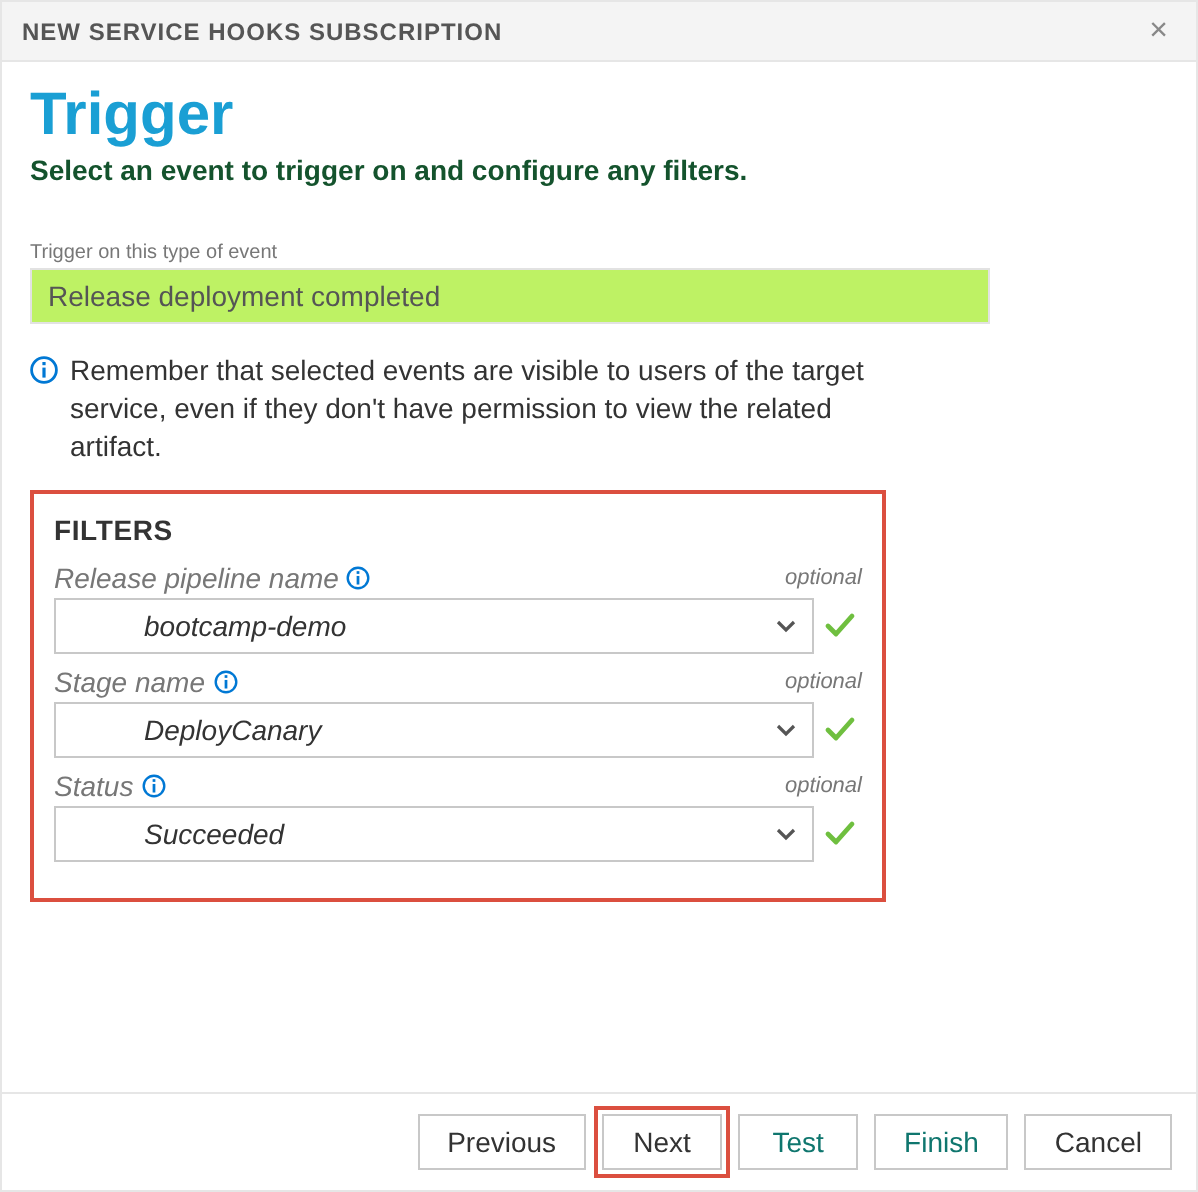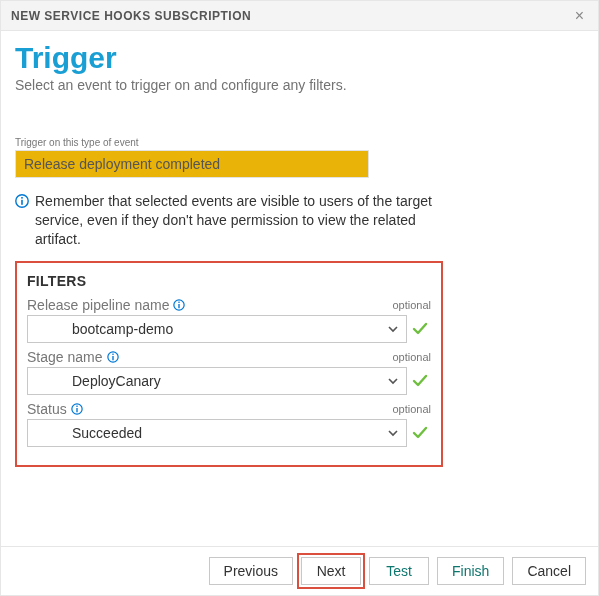--- a/index.html
+++ b/index.html
@@ -36,47 +36,47 @@
     cursor: pointer;
     padding:0 4px;
   }
   .content { padding: 6px 14px 0 14px; }
   h1.trigger-heading {
     color: #1a9fd4;
     font-weight: 700;
     font-size: 30px;
     margin: 4px 0 2px 0;
   }
-  .subtitle { color:#737373; margin-bottom: 44px; }
+  .subtitle { color:#14532d; margin-bottom: 28px; font-weight: bold; }
   .field-label { color: #777; font-size: 10px; margin-bottom: 2px; }
   .select-display {
-    background: #eab308;
+    background: #bef264;
     border: 1px solid #e2e2e2;
     padding: 5px 8px;
-    width: 354px;
+    width: 480px;
     color:#555;
     font-size:14px;
   }
   .info-row {
     display:flex;
     align-items:flex-start;
     gap:6px;
     margin-top: 14px;
     width: 425px;
     line-height:1.35;
   }
   .info-icon-svg { flex:0 0 auto; margin-top:2px; }
   .filters-box {
     border: 2px solid #db4f3f;
     padding: 10px 10px 18px 10px;
     margin-top: 12px;
     width: 428px;
   }
   .filters-heading { font-weight:700; font-size:14px; margin-bottom:8px; letter-spacing:0.3px; }
-  .field-block { margin-top: 6px; }
+  .field-block { margin-top: 6px; font-style: italic; }
   .field-header { display:flex; align-items:center; justify-content:space-between; }
   .field-header .left { display:flex; align-items:center; gap:4px; color:#777; }
   .field-header .optional { font-size:11px; color:#777; }
   .combo-row { display:flex; align-items:center; gap:4px; margin-top:2px; }
   .combo {
     border:1px solid #c8c8c8;
     height:28px;
     display:flex;
     align-items:center;
     justify-content:space-between;

